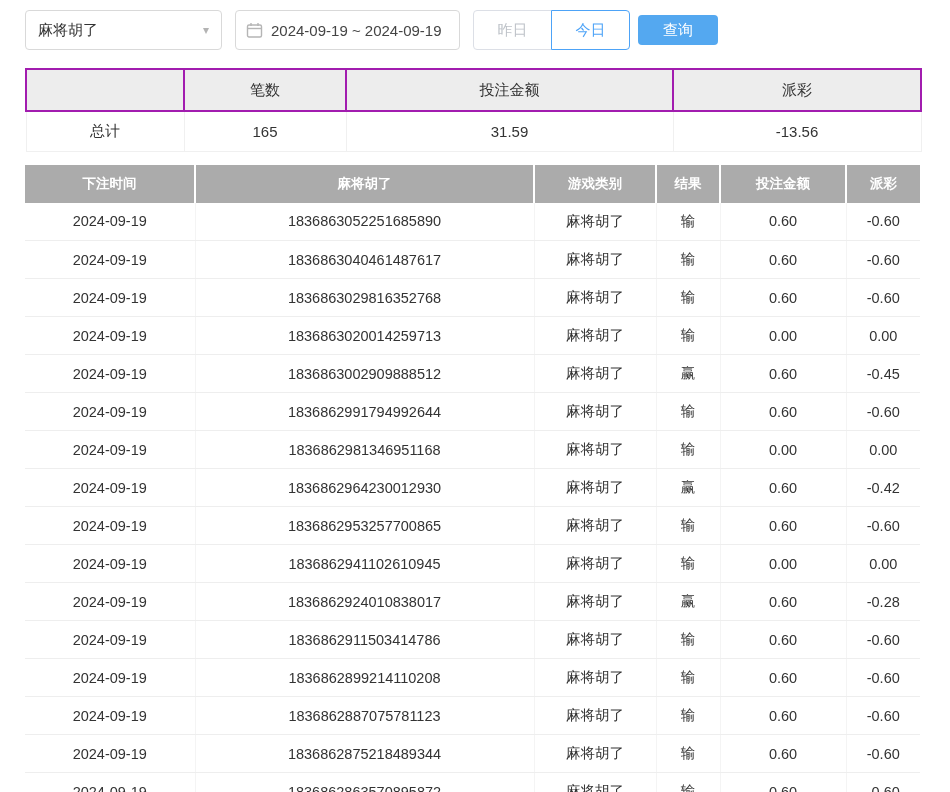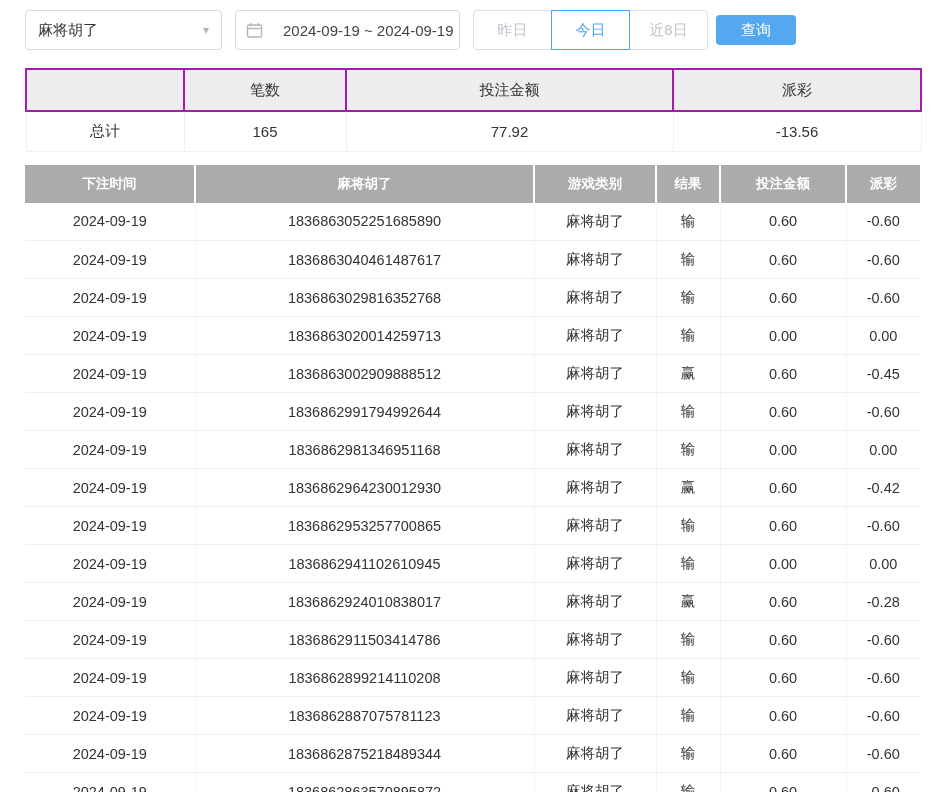--- a/index.html
+++ b/index.html
@@ -7,21 +7,21 @@
     font-family: "Liberation Sans", "DejaVu Sans", sans-serif; }
   .page { padding: 10px 30px 0 25px; }
 
   
   .toolbar { display: flex; align-items: center; height: 40px; }
   .select-box { width: 197px; height: 40px; border: 1px solid #d9d9d9; border-radius: 4px;
     display: flex; align-items: center; justify-content: space-between; padding: 0 12px;
     font-size: 15px; color: #333; cursor: pointer; background: #fff; }
   .caret { color: #b3b3b3; font-size: 12px; line-height: 1; }
   .date-box { margin-left: 13px; width: 225px; height: 40px; border: 1px solid #d9d9d9;
-    border-radius: 4px; display: flex; align-items: center; gap: 20px; padding: 0 10px;
+    border-radius: 4px; display: flex; align-items: center; gap: 8px; padding: 0 10px;
     font-size: 15px; color: #444; background: #fff; cursor: pointer; white-space: nowrap; }
   .cal-icon { display: inline-flex; color: #b5b5b5; }
   .btn-group { margin-left: 13px; display: flex; }
   .qbtn { width: 79px; height: 40px; background: #fff; border: 1px solid #dcdfe6;
     font-size: 15px; color: #bfc3c9; cursor: pointer; margin-left: -1px; position: relative;
     font-family: inherit; }
   .qbtn:first-child { border-radius: 4px 0 0 4px; margin-left: 0; }
   .qbtn:last-child { border-radius: 0 4px 4px 0; }
   .qbtn.active { color: #4da3f7; border-color: #4da3f7; z-index: 1; }
   .query-btn { margin-left: 8px; width: 80px; height: 30px; background: #54a8f0; color: #fff;
@@ -75,21 +75,20 @@
           <line x1="5" y1="1" x2="5" y2="4"></line>
           <line x1="12" y1="1" x2="12" y2="4"></line>
         </svg>
       </span>
       <span>2024-09-19 ~ 2024-09-19</span>
     </div>
 
     <div class="btn-group">
       <button class="qbtn">昨日</button>
       <button class="qbtn active">今日</button>
-      <button class="qbtn">近8日</button>
     </div>
 
     <button class="query-btn">查询</button>
   </div>
 
   <table class="summary">
     <colgroup>
         <col>
         <col>
         <col>
@@ -100,21 +99,21 @@
         <th></th>
         <th>笔数</th>
         <th>投注金额</th>
         <th>派彩</th>
       </tr>
     </thead>
     <tbody>
       <tr>
         <td>总计</td>
         <td>165</td>
-        <td>77.92</td>
+        <td>31.59</td>
         <td class="neg">-13.56</td>
       </tr>
     </tbody>
   </table>
 
   <table class="bets">
     <colgroup>
         <col>
         <col>
         <col>

